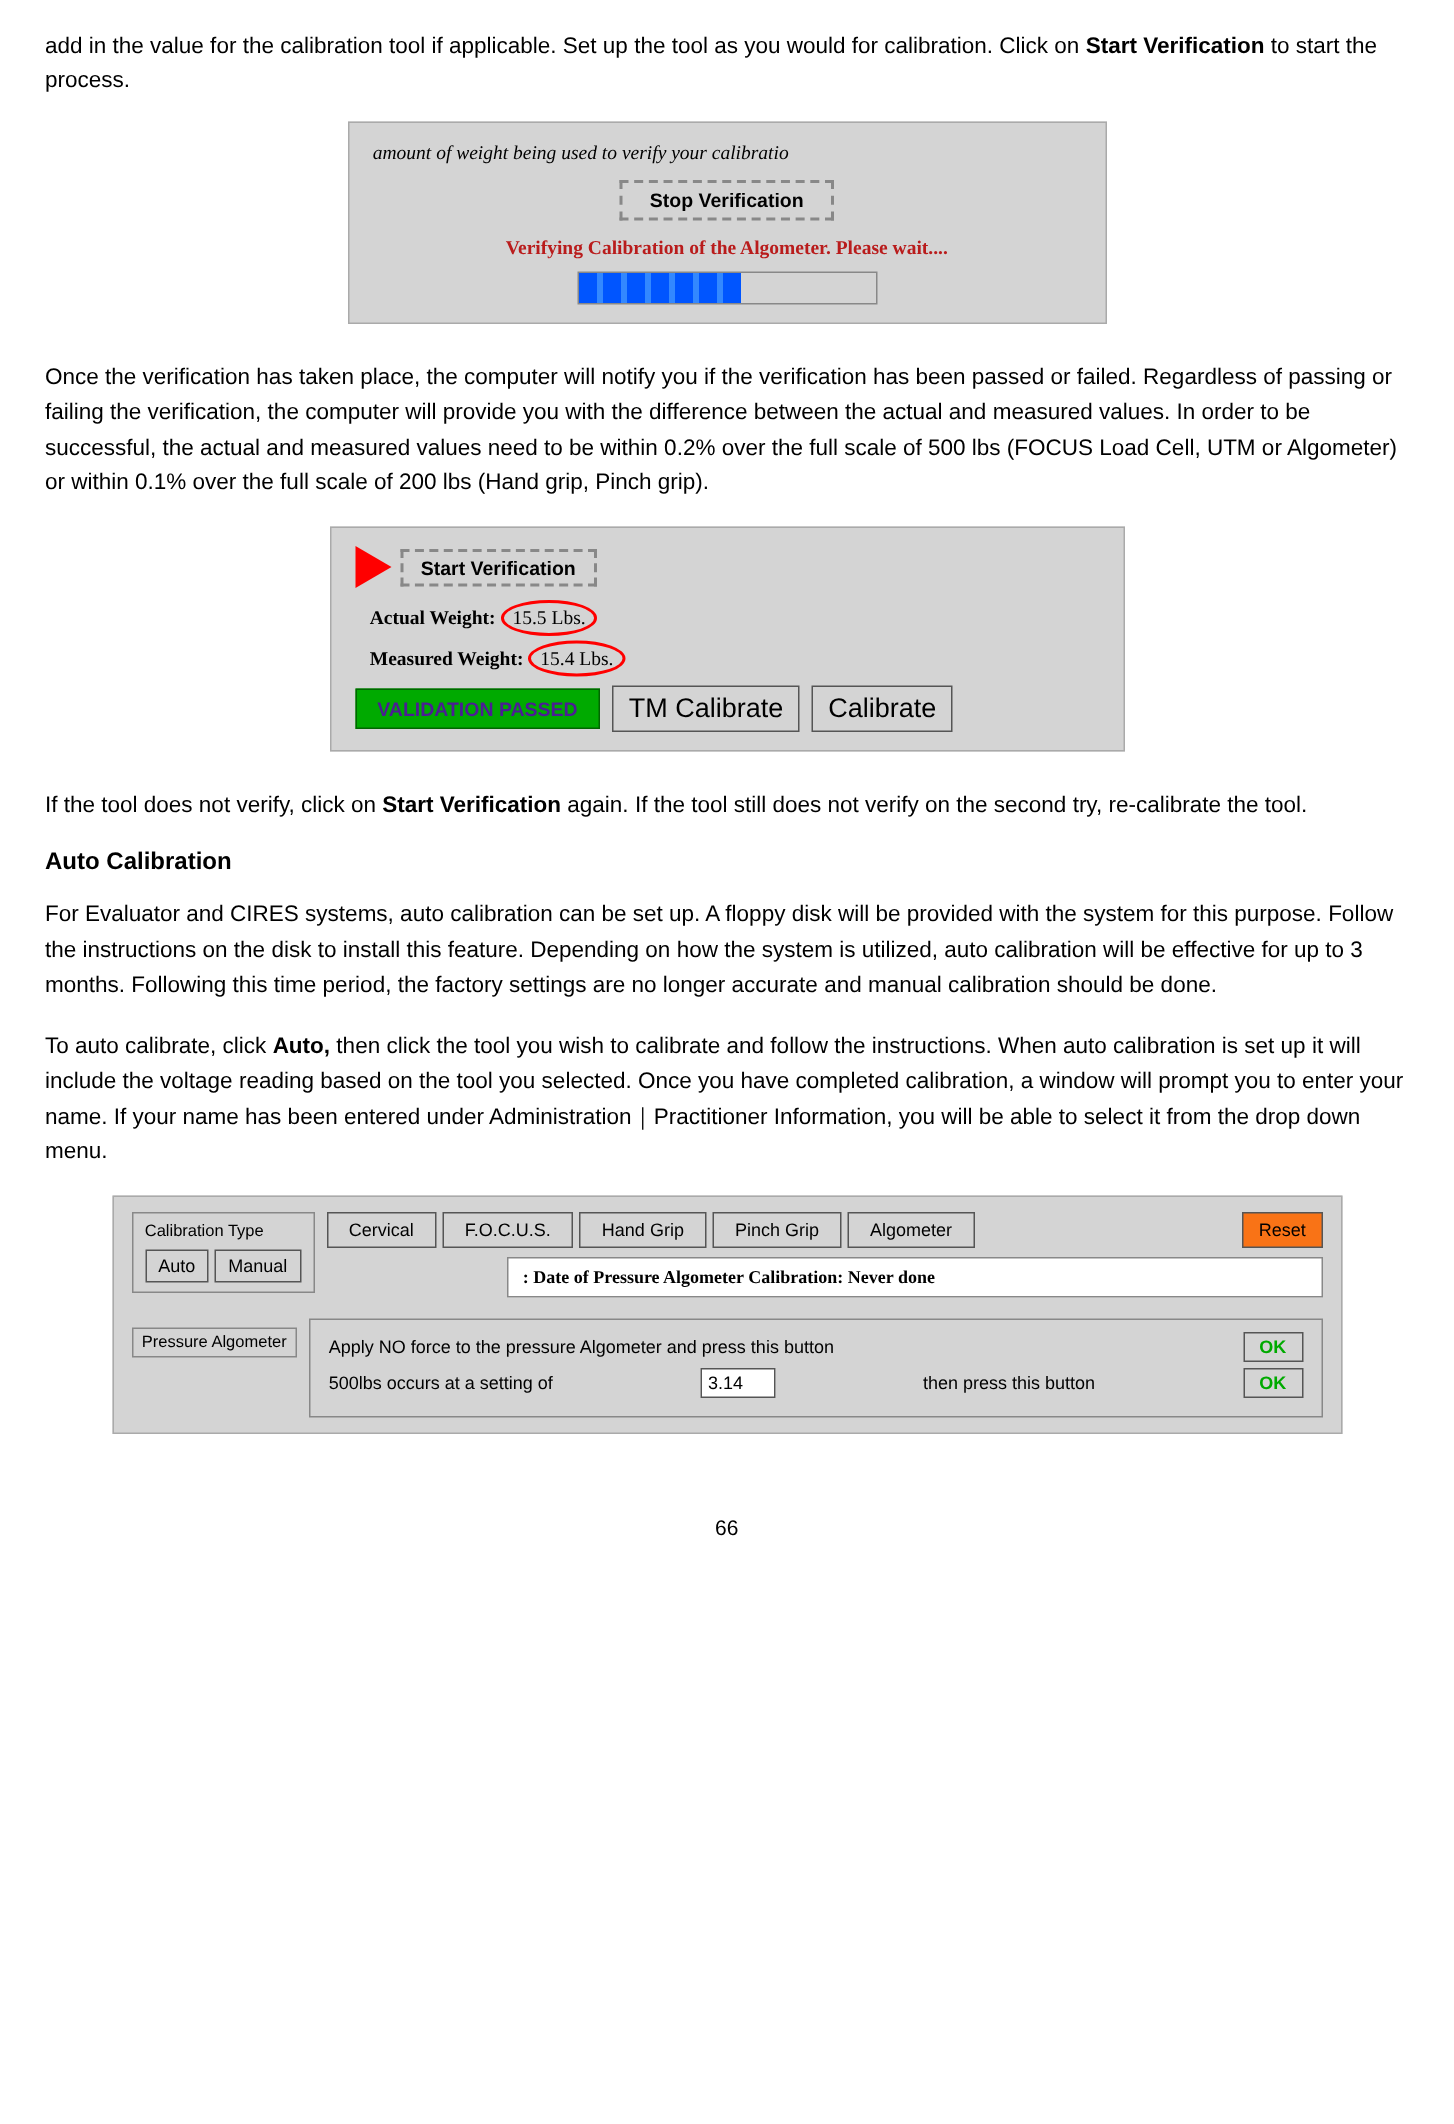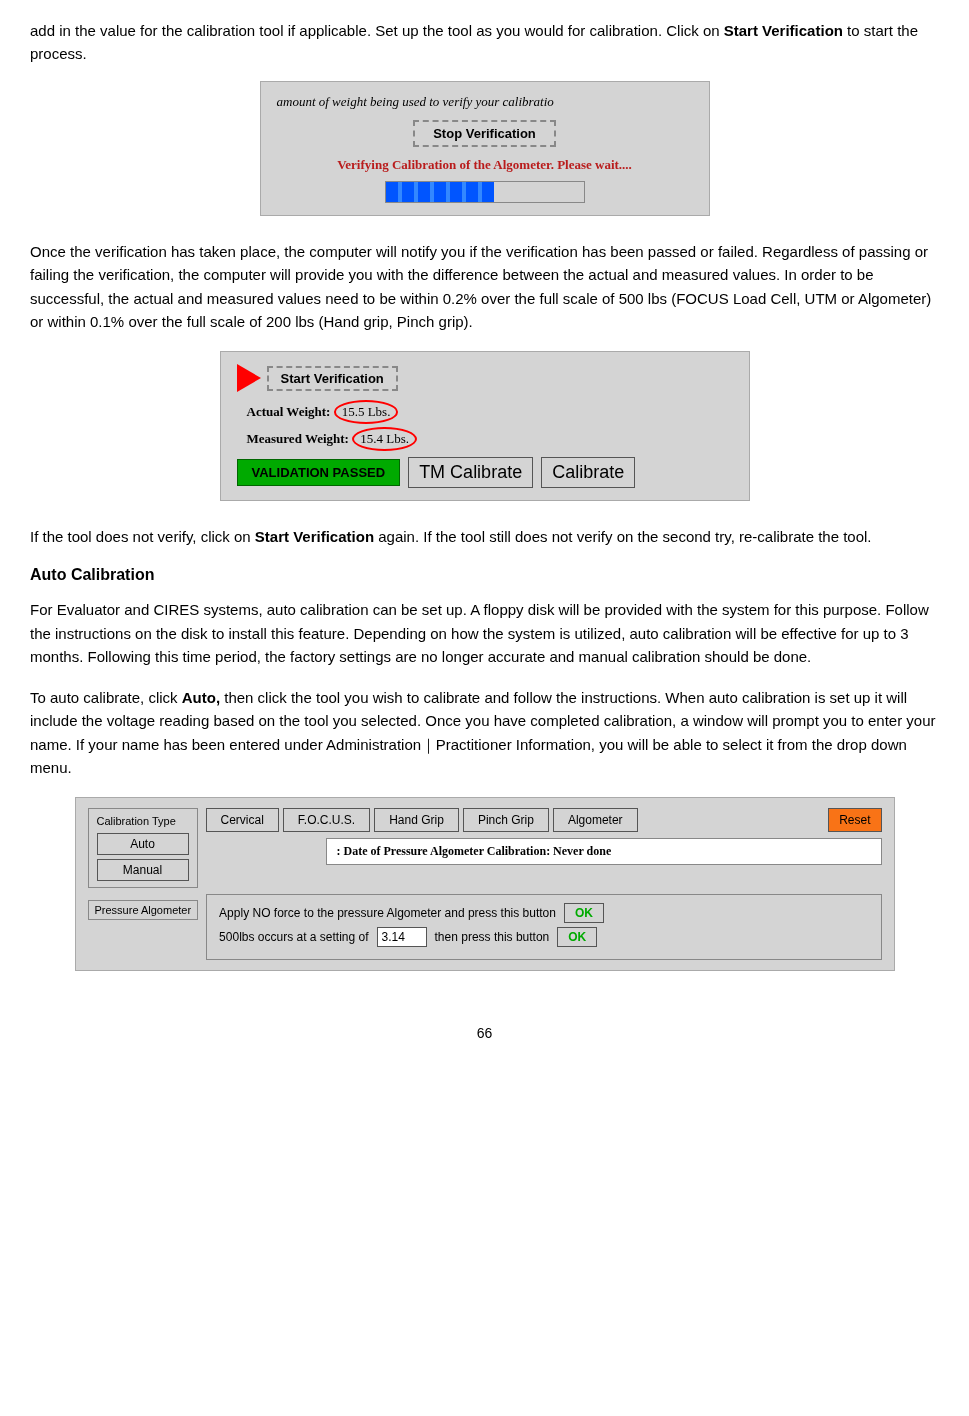--- a/index.html
+++ b/index.html
@@ -16,21 +16,21 @@
       margin-bottom: 16px;
     }
     .intro-text strong {
       font-weight: bold;
     }
     .screenshot-box {
       border: 1px solid #aaa;
       background: #d4d4d4;
       margin: 0 auto 24px auto;
       padding: 12px 16px;
-      width: 450px;
+      width: 506px;
       font-family: 'Times New Roman', serif;
     }
     .screenshot-box .title-text {
       font-size: 13px;
       font-style: italic;
       margin-bottom: 10px;
       text-align: left;
     }
     .screenshot-box .stop-btn {
       display: block;
@@ -126,21 +126,21 @@
       color: #000;
     }
     .bottom-btns {
       display: flex;
       align-items: center;
       gap: 8px;
       margin-top: 6px;
     }
     .validation-passed-btn {
       background: #00aa00;
-      color: #000000;
+      color: #4c1d95;
       font-weight: bold;
       font-size: 13px;
       padding: 5px 14px;
       border: 1px solid #006600;
       cursor: pointer;
     }
     .tm-calibrate-btn, .calibrate-btn {
       background: #d4d4d4;
       font-size: 18px;
       padding: 4px 10px;
@@ -173,21 +173,21 @@
       border: 1px solid #888;
       padding: 6px 8px;
       min-width: 110px;
     }
     .cal-type-box .group-label {
       font-size: 11px;
       margin-bottom: 6px;
     }
     .cal-type-btns {
       display: flex;
-      flex-direction: column;
+      flex-direction: row;
       gap: 4px;
     }
     .cal-type-btn {
       background: #d4d4d4;
       border: 1px solid #555;
       padding: 3px 8px;
       font-size: 12px;
       cursor: pointer;
       text-align: center;
     }
@@ -224,23 +224,24 @@
     }
     .cal-bottom {
       border: 1px solid #888;
       padding: 8px 12px;
       margin-left: 0;
       background: #d4d4d4;
     }
     .cal-row {
       display: flex;
       align-items: center;
-      gap: 8px;
+      gap: 26px;
       margin-bottom: 4px;
       font-size: 12px;
+      justify-content: space-between;
     }
     .cal-input {
       border: 1px solid #555;
       background: #fff;
       padding: 2px 4px;
       width: 50px;
       font-size: 12px;
     }
     .ok-btn {
       background: #d4d4d4;

